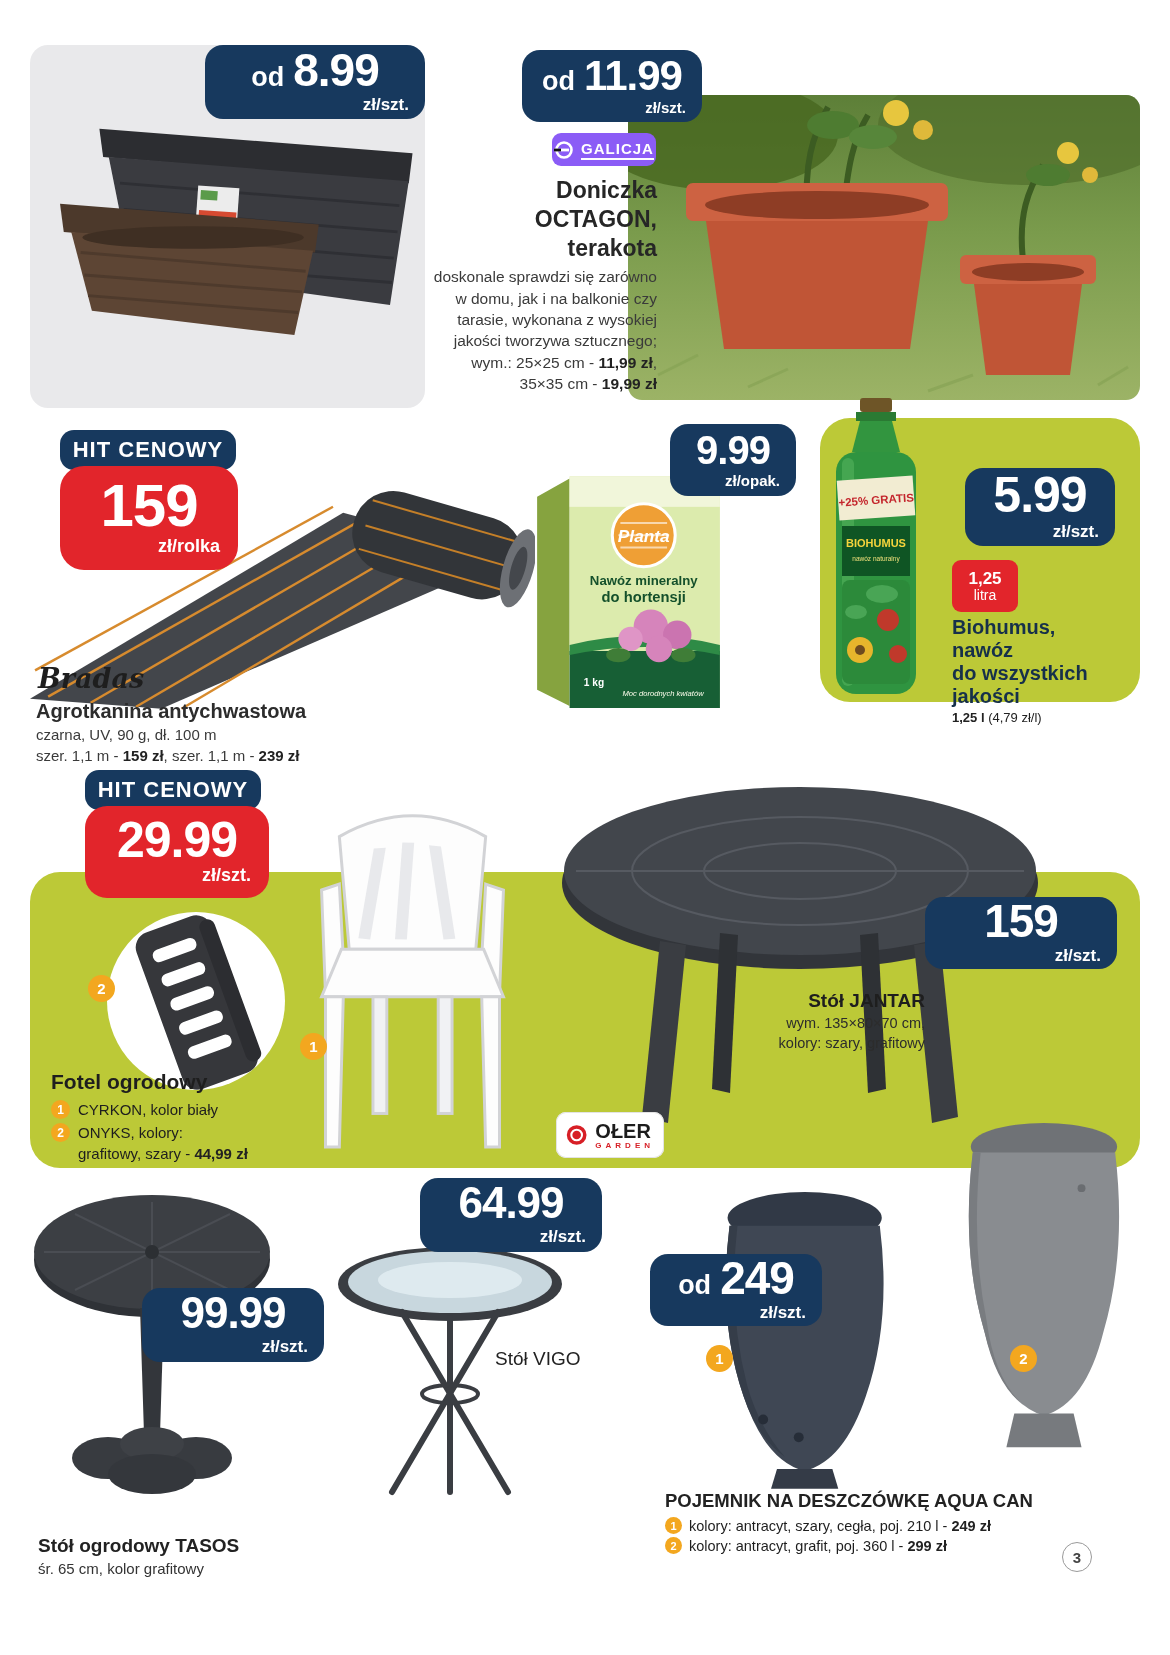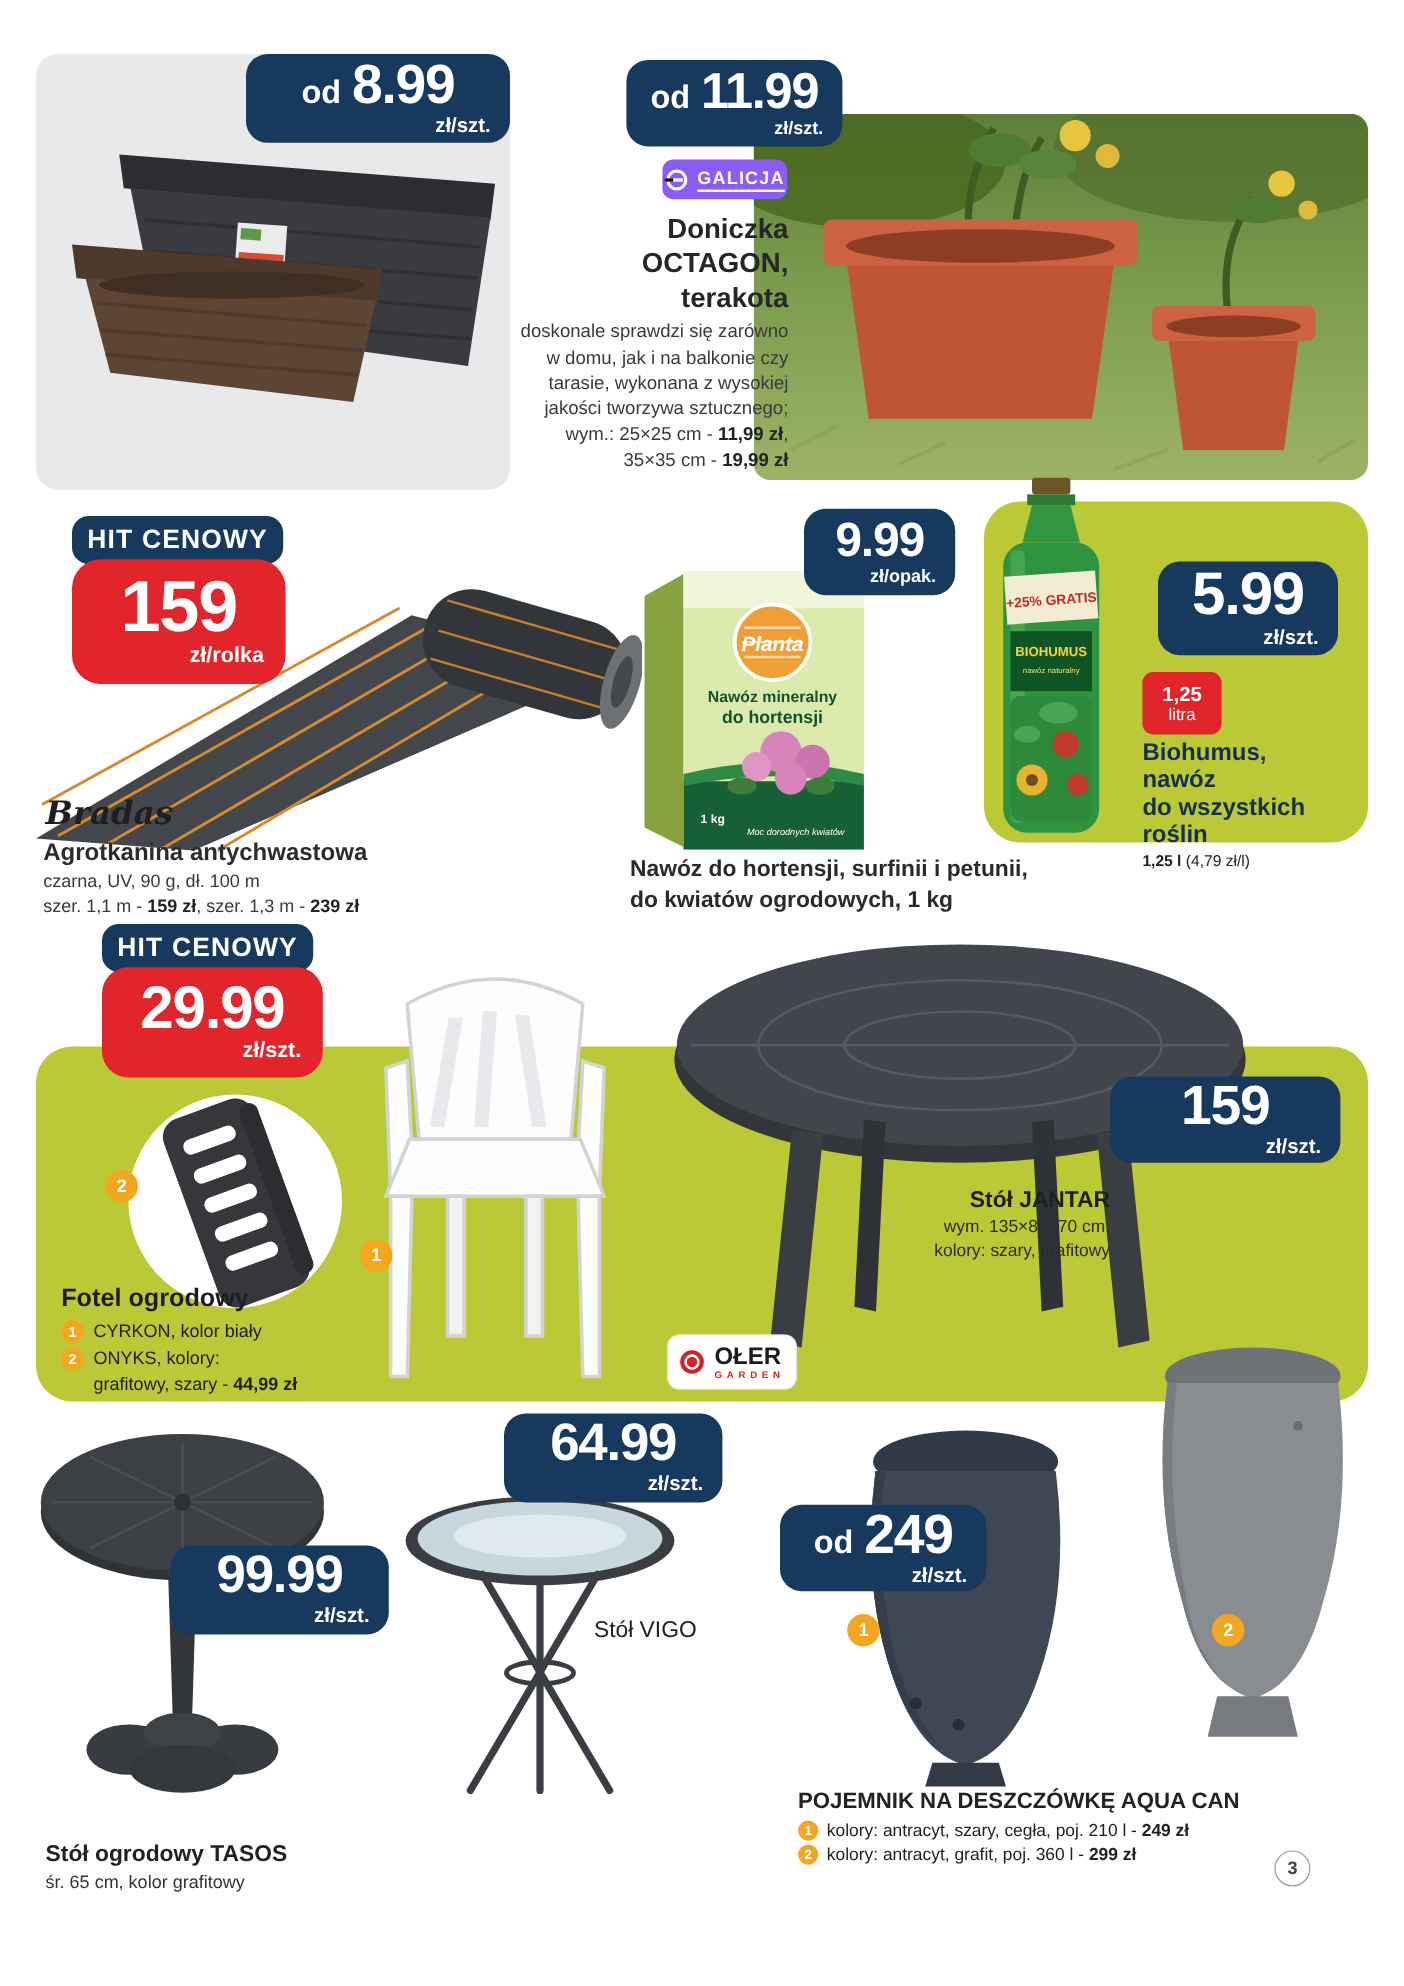--- a/index.html
+++ b/index.html
@@ -165,21 +165,21 @@
   <div class="abs hit" style="left:60px;top:430px;width:176px;height:40px;">HIT CENOWY</div>
   <div class="abs rbadge" style="left:60px;top:466px;width:178px;height:104px;">
     <div class="num">159</div>
     <div class="unit">zł/rolka</div>
   </div>
   <div class="abs brand-script" style="left:38px;top:663px;z-index:3;">Bradas</div>
   <div class="abs" style="left:36px;top:700px;width:330px;z-index:3;">
     <div class="ptitle" style="font-size:20px;">Agrotkanina antychwastowa</div>
     <div class="pdesc" style="margin-top:2px;font-size:15px;">
       <span>czarna, UV, 90 g, dł. 100 m</span><br>
-      <span>szer. 1,1 m - </span><b>159 zł</b><span>, szer. 1,3 m - </span><b>239 zł</b>
+      <span>szer. 1,1 m - </span><b>159 zł</b><span>, szer. 1,1 m - </span><b>239 zł</b>
     </div>
   </div>
 
   <svg class="abs" style="left:528px;top:452px;z-index:2;" width="200" height="262" viewBox="0 0 195 258">
     <polygon points="8,44 40,26 40,250 8,234" fill="#86a33f"></polygon>
     <rect x="40" y="24" width="148" height="228" fill="#dcebad"></rect>
     <rect x="40" y="24" width="148" height="30" fill="#f1f6da"></rect>
     <path d="M40,196 h148 v56 h-148 Z" fill="#175f35"></path>
     <path d="M40,190 q74,-18 148,0 l0,10 q-74,-16 -148,0 Z" fill="#2e8b46"></path>
     <circle cx="113" cy="82" r="31" fill="#ef9f35" stroke="#fff" stroke-width="3"></circle>
@@ -201,25 +201,20 @@
     </g>
     <text x="64" y="230" text-anchor="middle" font-size="10" font-weight="bold" fill="#fff" font-family="Liberation Sans,sans-serif">1 kg</text>
     <text x="132" y="240" text-anchor="middle" font-size="7.5" font-style="italic" fill="#ffffee" font-family="Liberation Sans,sans-serif">Moc dorodnych kwiatów</text>
   </svg>
   <div class="abs pbadge" style="left:670px;top:424px;width:126px;height:72px;">
     <div class="row1">
         <span class="num" style="font-size:40px;">9.99</span>
       </div>
     <div class="unit" style="font-size:15px;">zł/opak.</div>
   </div>
-  <div class="abs" style="left:525px;top:712px;width:360px;z-index:3;">
-    <div style="font-weight:bold;font-size:19px;color:#2a2a2a;line-height:1.35;">
-      <span>Nawóz do hortensji, surfinii i petunii,</span><br><span>do kwiatów ogrodowych, 1 kg</span>
-    </div>
-  </div>
 
   <div class="abs green-box" style="left:820px;top:418px;width:320px;height:284px;"></div>
   <svg class="abs" style="left:826px;top:398px;z-index:4;" width="100" height="300" viewBox="0 0 100 300">
     <rect x="34" y="0" width="32" height="14" rx="3" fill="#6e5527"></rect>
     <rect x="30" y="14" width="40" height="9" fill="#2a7a33"></rect>
     <polygon points="34,23 66,23 74,54 26,54" fill="#32953f"></polygon>
     <rect x="10" y="54" width="80" height="242" rx="20" fill="#2f9440"></rect>
     <rect x="16" y="60" width="12" height="228" rx="6" fill="#4fae58" opacity="0.7"></rect>
     <g transform="rotate(-4 50 100)">
       <rect x="12" y="80" width="76" height="40" fill="#f2ecd2"></rect>
@@ -242,21 +237,21 @@
       </div>
     <div class="unit">zł/szt.</div>
   </div>
   <div class="abs" style="left:952px;top:560px;width:66px;height:52px;background:#e2252b;border-radius:9px;color:#fff;display:flex;flex-direction:column;align-items:center;justify-content:center;line-height:1.05;z-index:5;">
     <span style="font-weight:bold;font-size:17px;">1,25</span>
     <span style="font-size:14px;">litra</span>
   </div>
   <div class="abs" style="left:952px;top:616px;width:180px;z-index:5;">
     <div style="font-weight:bold;font-size:20px;color:#16304a;line-height:1.15;">
       <span>Biohumus,</span><br><span>nawóz</span><br>
-      <span>do wszystkich</span><br><span>roślin</span>
+      <span>do wszystkich</span><br><span>jakości</span>
     </div>
     <div style="font-size:13px;color:#222;margin-top:2px;">
       <b>1,25 l</b><span> (4,79 zł/l)</span>
     </div>
   </div>
 
   <div class="abs green-box" style="left:30px;top:872px;width:1110px;height:296px;"></div>
 
   <div class="abs hit" style="left:85px;top:770px;width:176px;height:40px;">HIT CENOWY</div>
   <div class="abs rbadge" style="left:85px;top:806px;width:184px;height:92px;border-radius:22px;">

